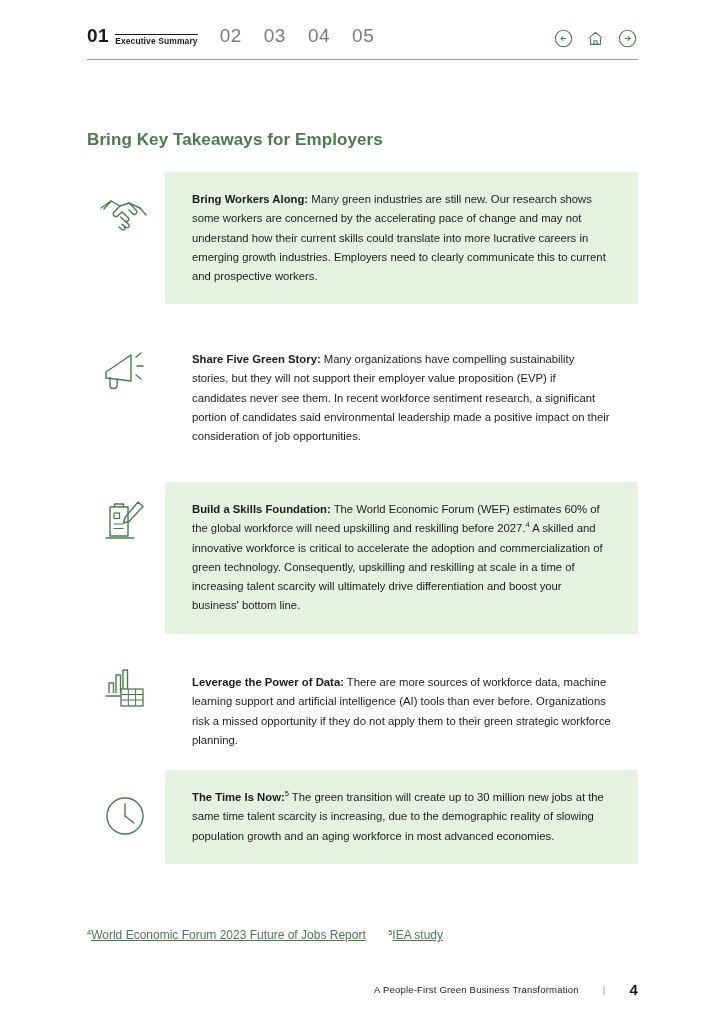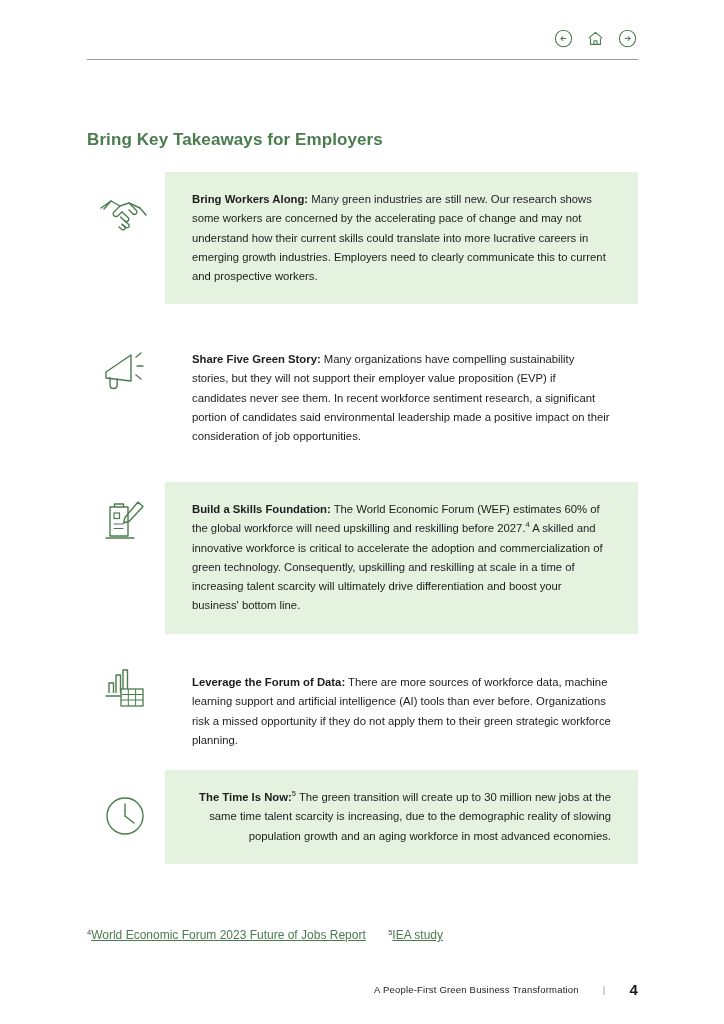--- a/index.html
+++ b/index.html
@@ -170,20 +170,30 @@
   }
   .footer-page {
     font-size: 15px;
     font-weight: 700;
   }
 </style>
 </head>
 <body>
 
 <div class="header">
+  <div class="nav-numbers">
+    <div class="nav-active-wrap">
+      <span class="nav-item active">01</span>
+      <span class="nav-active-label">Executive Summary</span>
+    </div>
+    <span class="nav-item">02</span>
+    <span class="nav-item">03</span>
+    <span class="nav-item">04</span>
+    <span class="nav-item">05</span>
+  </div>
   <div class="header-icons">
     <span class="hicon">
       <svg viewBox="0 0 20 20" width="19" height="19">
         <circle cx="10" cy="10" r="8.6" fill="none" stroke="#4a7c4e" stroke-width="1.1"></circle>
         <path d="M12.3 10 H7.4" stroke="#4a7c4e" stroke-width="1.1" fill="none" stroke-linecap="round"></path>
         <path d="M9.4 7.9 L7.3 10 L9.4 12.1" stroke="#4a7c4e" stroke-width="1.1" fill="none" stroke-linecap="round" stroke-linejoin="round"></path>
       </svg>
     </span>
     <span class="hicon">
       <svg viewBox="0 0 20 20" width="19" height="19">
@@ -261,25 +271,25 @@
       <path d="M11 30 L11 20 L15.5 20 L15.5 30" fill="none" stroke="#4a7c4e" stroke-width="1.4" stroke-linejoin="round"></path>
       <path d="M18 30 L18 12 L22.5 12 L22.5 30" fill="none" stroke="#4a7c4e" stroke-width="1.4" stroke-linejoin="round"></path>
       <path d="M25 30 L25 7 L29.5 7 L29.5 30" fill="none" stroke="#4a7c4e" stroke-width="1.4" stroke-linejoin="round"></path>
       <path d="M8 33 H34" stroke="#4a7c4e" stroke-width="1.4" stroke-linecap="round"></path>
       <rect x="23" y="26" width="22" height="17" fill="#ffffff" stroke="#4a7c4e" stroke-width="1.3"></rect>
       <path d="M23 31.5 H45 M23 37 H45" stroke="#4a7c4e" stroke-width="1"></path>
       <path d="M30.3 26 V43 M37.6 26 V43" stroke="#4a7c4e" stroke-width="1"></path>
     </svg>
   </div>
   <div class="tk-body">
-    <b>Leverage the Forum of Data:</b><span> There are more sources of workforce data, machine learning support and artificial intelligence (AI) tools than ever before. Organizations risk a missed opportunity if they do not apply them to their green strategic workforce planning.</span>
-  </div>
-</div>
-
-<div class="takeaway" style="top:770px; height:120px;text-align:right;">
+    <b>Leverage the Power of Data:</b><span> There are more sources of workforce data, machine learning support and artificial intelligence (AI) tools than ever before. Organizations risk a missed opportunity if they do not apply them to their green strategic workforce planning.</span>
+  </div>
+</div>
+
+<div class="takeaway" style="top:770px; height:120px;">
   <div class="tk-icon" style="top:20px;">
     <svg viewBox="0 0 56 52" width="56" height="52">
       <circle cx="27" cy="26" r="18" fill="none" stroke="#4a7c4e" stroke-width="1.4"></circle>
       <path d="M27 26 L27 14" stroke="#4a7c4e" stroke-width="1.4" stroke-linecap="round"></path>
       <path d="M27 26 L36 33" stroke="#4a7c4e" stroke-width="1.4" stroke-linecap="round"></path>
     </svg>
   </div>
   <div class="tk-body shaded">
     <b>The Time Is Now:</b><sup>5</sup><span> The green transition will create up to 30 million new jobs at the same time talent scarcity is increasing, due to the demographic reality of slowing population growth and an aging workforce in most advanced economies.</span>
   </div>

